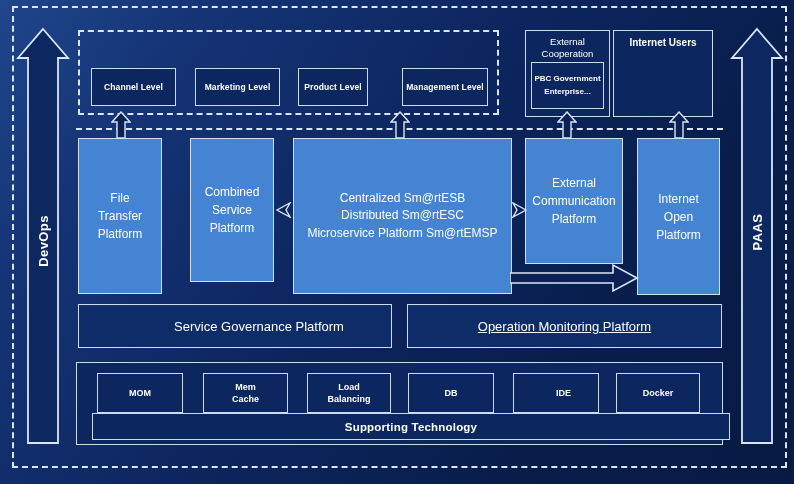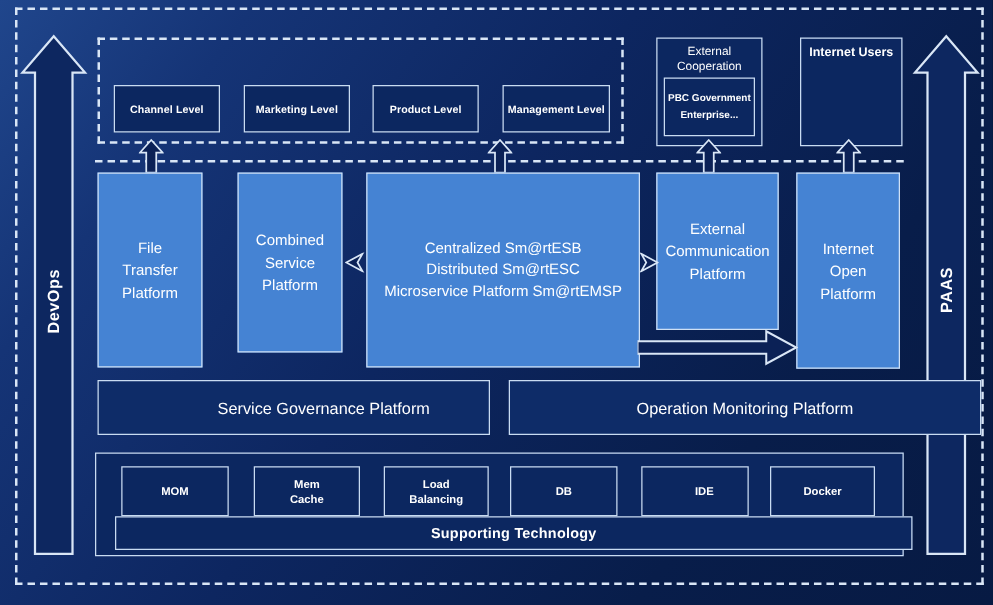--- a/index.html
+++ b/index.html
@@ -49,37 +49,37 @@
   <div class="rail-label" style="left:757px;top:232px;">PAAS</div>
 
   <div class="abs dashed-border" style="left:78px;top:30px;width:417px;height:81px;"></div>
 
   <div class="abs dark-box ctr lvl-label" style="left:91px;top:68px;width:85px;height:38px;">
     <span>Channel Level</span>
   </div>
   <div class="abs dark-box ctr lvl-label" style="left:195px;top:68px;width:85px;height:38px;">
     <span>Marketing Level</span>
   </div>
-  <div class="abs dark-box ctr lvl-label" style="left:298px;top:68px;width:85px;height:38px;">
+  <div class="abs dark-box ctr lvl-label" style="left:298px;top:68px;width:70px;height:38px;">
     <span>Product Level</span>
   </div>
   <div class="abs dark-box ctr lvl-label" style="left:402px;top:68px;width:86px;height:38px;">
     <span>Management Level</span>
   </div>
 
   <div class="abs dark-box" style="left:525px;top:30px;width:85px;height:87px;">
     <div class="group-title pre" style="text-align:center;">External
 Cooperation</div>
     <div class="abs dark-box ctr member-text pre" style="left:5px;top:31px;right:5px;bottom:7px;border-width:1px;">
       <span>PBC Government
 Enterprise...</span>
     </div>
   </div>
 
-  <div class="abs dark-box" style="left:640px;top:30px;width:82px;height:87px;">
+  <div class="abs dark-box" style="left:613px;top:30px;width:100px;height:87px;">
     <div class="group-title bold pre" style="text-align:center;">Internet Users</div>
   </div>
 
   <div class="abs sep-dash" style="left:76px;top:128px;width:647px;"></div>
 
   <svg class="abs" style="left:111px;top:111px;" width="20" height="28" viewBox="0 0 20 28">
     <polygon points="10,1 19,11 14,11 14,27 6,27 6,11 1,11" fill="#0b2156" stroke="#d9e6f6" stroke-width="1.4"></polygon>
   </svg>
   <svg class="abs" style="left:390px;top:111px;" width="20" height="28" viewBox="0 0 20 28">
     <polygon points="10,1 19,11 14,11 14,27 6,27 6,11 1,11" fill="#0b2156" stroke="#d9e6f6" stroke-width="1.4"></polygon>
@@ -123,21 +123,21 @@
   <svg class="abs" style="left:511px;top:202px;" width="16" height="16" viewBox="0 0 16 16">
     <polygon points="15,8 2,1 6,8 2,15" fill="#0b2156" stroke="#d9e6f6" stroke-width="1.4" stroke-linejoin="miter"></polygon>
   </svg>
   <svg class="abs" style="left:510px;top:263px;" width="129" height="30" viewBox="0 0 129 30">
     <polygon points="0,10 103,10 103,2 127,15 103,28 103,20 0,20" fill="#0b2156" stroke="#d9e6f6" stroke-width="1.6" stroke-linejoin="miter"></polygon>
   </svg>
 
   <div class="abs mid-box ctr gov-text" style="left:78px;top:304px;width:314px;height:44px;padding-left:48px;">
     <span>Service Governance Platform</span>
   </div>
-  <div class="abs mid-box ctr gov-text" style="left:407px;top:304px;width:378px;height:44px;">
+  <div class="abs mid-box ctr gov-text" style="left:407px;top:304px;width:315px;height:44px;text-decoration:underline;">
     <span>Operation Monitoring Platform</span>
   </div>
 
   <div class="abs mid-box" style="left:76px;top:362px;width:647px;height:83px;background:#0c2760;"></div>
 
   <div class="abs dark-box ctr tech-text" style="left:97px;top:373px;width:86px;height:40px;">
     <span class="pre">MOM</span>
   </div>
   <div class="abs dark-box ctr tech-text" style="left:203px;top:373px;width:85px;height:40px;">
     <span class="pre">Mem

